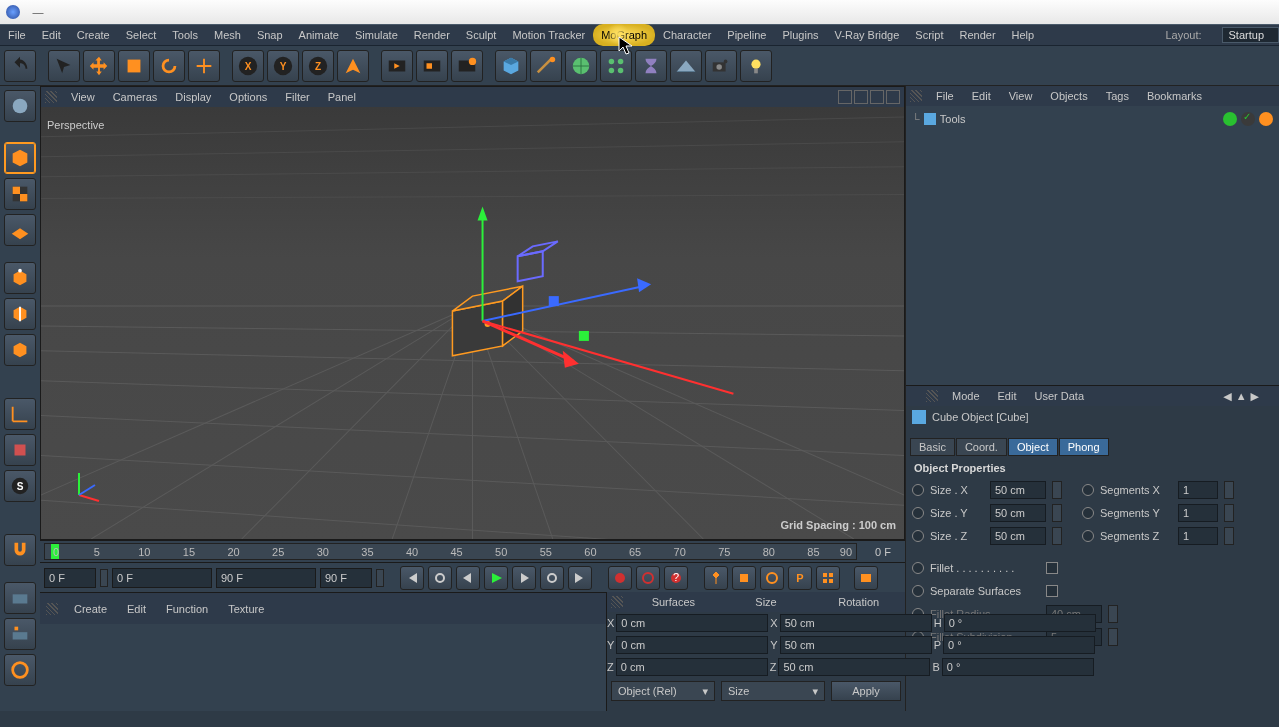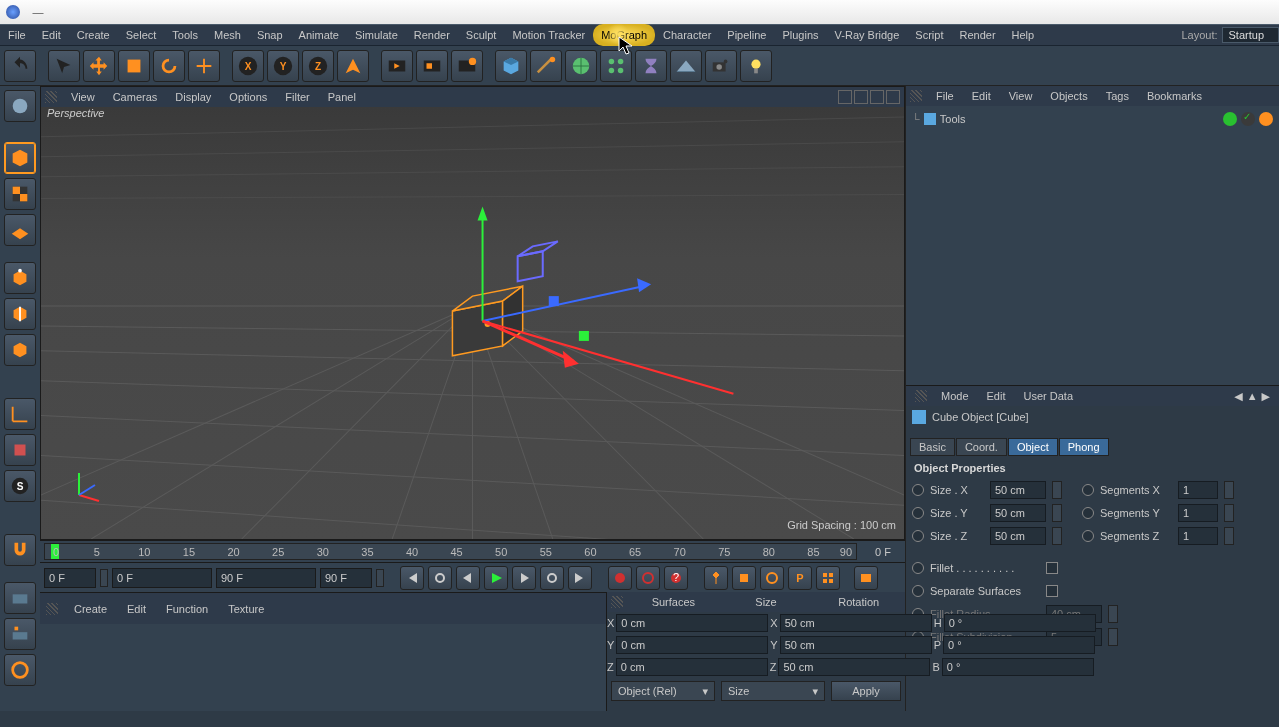--- a/index.html
+++ b/index.html
@@ -9,21 +9,21 @@
 .titlebar { height: 24px; background: linear-gradient(#fdfdfd,#e8e8e8); display: flex; align-items: center; padding: 0 6px; color: #222; }
 .titlebar .app-icon { width: 14px; height: 14px; background: radial-gradient(#6aa0ff,#2a4a9a); border-radius: 50%; margin-right: 6px; }
 .titlebar .title { flex: 1; font-size: 12px; }
 .titlebar .win-btn { width: 24px; height: 16px; display: flex; align-items: center; justify-content: center; color: #555; }
 
 
 .mainmenu { height: 22px; background: #2e3a4a; display: flex; align-items: center; border-top: 1px solid #4a5a6a; border-bottom: 1px solid #1a2430; }
 .mainmenu .menu-item { padding: 0 8px; line-height: 22px; cursor: default; }
 .mainmenu .menu-item.highlight { background: radial-gradient(ellipse at center, #ffe060 0%, #d8b020 70%); color: #000; border-radius: 10px; }
 .mainmenu .spacer { flex: 1; }
-.layout-label { padding-right: 4px; color: #aaa; }
+.layout-label { padding-right: 20px; color: #aaa; }
 .layout-select { background: #1e2832; color: #ddd; border: 1px solid #4a5a6a; padding: 1px 14px 1px 6px; position: relative; }
 
 
 .toolbar { height: 40px; background: #33414f; display: flex; align-items: center; padding: 0 4px; gap: 3px; border-bottom: 1px solid #222; }
 .tb-btn { width: 32px; height: 32px; background: linear-gradient(#4a5868,#36424e); border: 1px solid #222; border-radius: 3px; display: flex; align-items: center; justify-content: center; position: relative; }
 .tb-sep { width: 6px; }
 .tb-btn svg { width: 22px; height: 22px; }
 .orange { fill: #ff9020; }
 .blue { fill: #5aa8e0; }
 .green { fill: #5ac070; }
@@ -42,22 +42,22 @@
 
 .viewport-wrap { flex: 1; display: flex; flex-direction: column; border: 1px solid #1a1a1a; }
 .vp-menu { height: 20px; background: #2e3a4a; display: flex; align-items: center; padding: 0 4px; gap: 2px; }
 .vp-menu .menu-item { padding: 0 8px; }
 .vp-menu .grip { width: 12px; height: 12px; background: repeating-linear-gradient(45deg,#555 0 1px,transparent 1px 3px); margin-right: 4px; }
 .vp-menu .spacer { flex: 1; }
 .vp-icons { display: flex; gap: 2px; }
 .vp-icons .ic { width: 14px; height: 14px; border: 1px solid #666; }
 
 .viewport { flex: 1; position: relative; background: #474747; overflow: hidden; }
-.vp-label { position: absolute; left: 6px; top: 0; color: #ccc; font-style: italic; }
-.grid-spacing { position: absolute; right: 8px; bottom: 8px; color: #ccc; }
+.vp-label { position: absolute; left: 6px; top: 12px; color: #ccc; }
+.grid-spacing { position: absolute; right: 8px; bottom: 8px; color: #ccc; font-weight: bold; }
 .axis-mini { position: absolute; left: 28px; bottom: 34px; }
 
 
 .timeline-wrap { height: 22px; background: #33414f; display: flex; border-top: 1px solid #1a1a1a; }
 .timeline { flex: 1; position: relative; background: #3a4652; margin: 2px 4px; border: 1px solid #222; }
 .ruler-marker { position: absolute; top: 0; left: 6px; width: 8px; height: 100%; background: #2bf03a; }
 .tick { position: absolute; top: 0; height: 100%; display: flex; align-items: center; justify-content: center; color: #bbb; }
 .tl-end { width: 44px; display: flex; align-items: center; justify-content: center; }
 
 
@@ -90,21 +90,21 @@
 .obj-tree { flex: 1; background: #33414f; padding: 4px 6px; }
 .obj-row { display: flex; align-items: center; gap: 4px; height: 18px; }
 .obj-row .cube-ic { width: 12px; height: 12px; background: #5aa8e0; }
 .obj-row .tag { width: 14px; height: 14px; border-radius: 50%; }
 .obj-row .tag.green { background: #29c030; }
 .obj-row .tag.check { background: #3a3a3a; position: relative; }
 .obj-row .tag.check::after { content: "✓"; color: #29c030; font-size: 10px; position: absolute; left: 2px; top: -1px; }
 .obj-row .tag.orange { background: #ff9020; }
 
 .attr-mgr { flex: 1; display: flex; flex-direction: column; }
-.attr-mgr .menu { height: 20px; background: #2e3a4a; display: flex; align-items: center; padding: 0 9px; gap: 2px; }
+.attr-mgr .menu { height: 20px; background: #2e3a4a; display: flex; align-items: center; padding: 0 20px; gap: 2px; }
 .attr-mgr .menu .grip { width: 12px; height: 12px; background: repeating-linear-gradient(45deg,#555 0 1px,transparent 1px 3px); margin-right: 4px; }
 .attr-mgr .menu .menu-item { padding: 0 8px; }
 .attr-mgr .nav { margin-left: auto; display: flex; gap: 4px; }
 .attr-head { height: 22px; background: #2e3a46; display: flex; align-items: center; padding: 0 6px; gap: 6px; }
 .attr-head .cube-ic { width: 14px; height: 14px; background: #5aa8e0; }
 .tabs { display: flex; gap: 1px; padding: 2px 4px; margin-top: 8px; }
 .tab { padding: 2px 8px; background: #3a4652; border: 1px solid #222; }
 .tab.active { background: #3a6a9a; color: #fff; }
 .section-title { padding: 4px 8px; font-weight: bold; color: #d8d8d8; }
 .props { padding: 2px 6px; display: flex; flex-direction: column; gap: 3px; }

